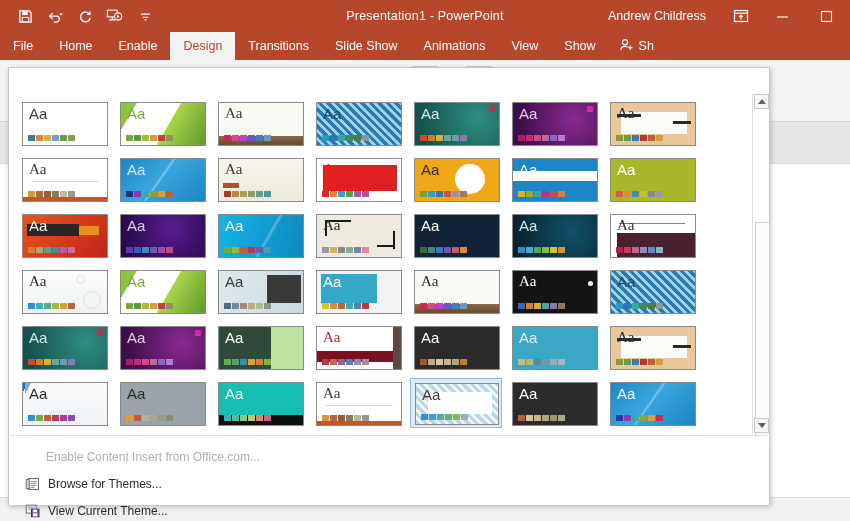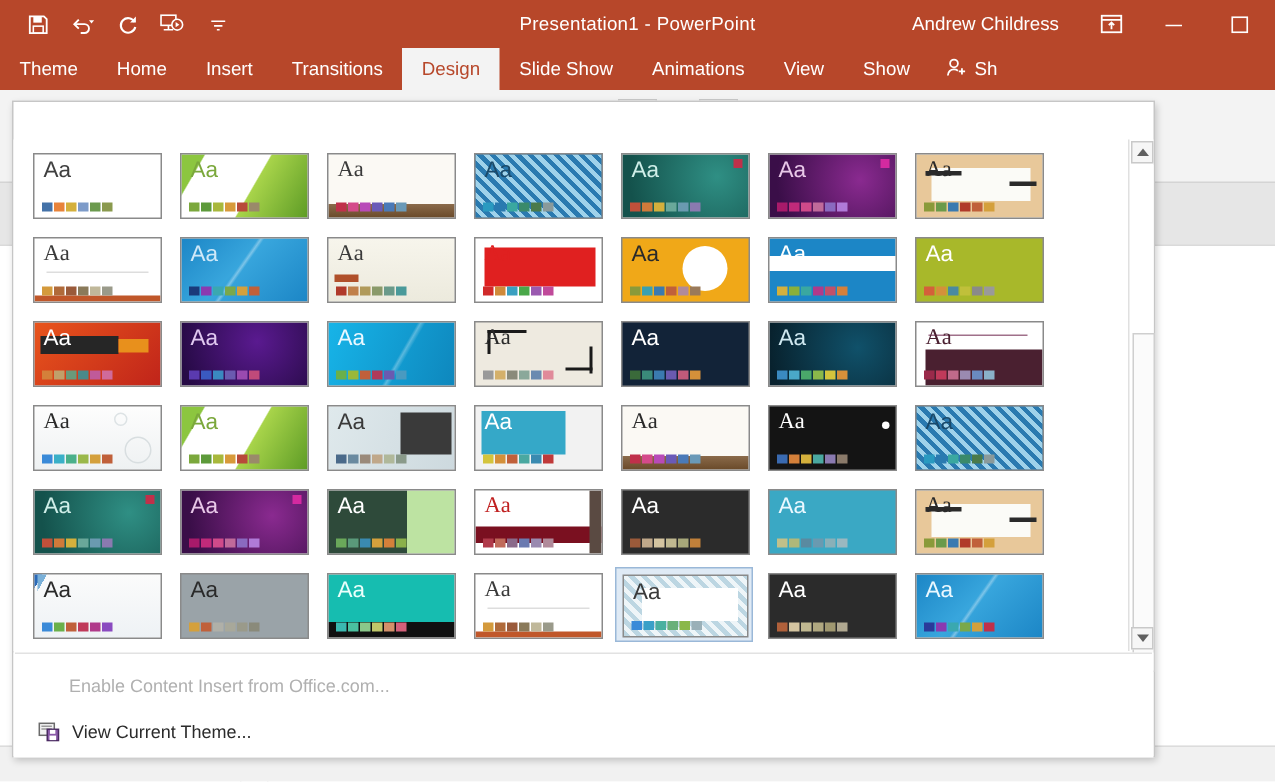--- a/index.html
+++ b/index.html
@@ -211,25 +211,25 @@
       </div>
       <div class="win-btn">
         <svg width="13" height="13" viewBox="0 0 13 13">
             <rect x="1.5" y="1.5" width="10" height="10" fill="none" stroke="#fff" stroke-width="1.1"></rect>
           </svg>
       </div>
     </div>
   </div>
 
   <div class="tabbar">
-    <div class="tab">Theme</div>
+    <div class="tab">File</div>
     <div class="tab">Home</div>
-    <div class="tab">Insert</div>
+    <div class="tab">Enable</div>
+    <div class="tab active">Design</div>
     <div class="tab">Transitions</div>
-    <div class="tab active">Design</div>
     <div class="tab">Slide Show</div>
     <div class="tab">Animations</div>
     <div class="tab">View</div>
     <div class="tab">Show</div>
     <div class="share">
       <span>
         <svg width="15" height="14" viewBox="0 0 15 14">
             <circle cx="6" cy="4.3" r="2.6" fill="none" stroke="#fff" stroke-width="1.2"></circle>
             <path d="M1.9 12.3c0-2.6 1.9-4 4.1-4 1 0 1.9.3 2.6.8" fill="none" stroke="#fff" stroke-width="1.2"></path>
             <path d="M11.3 7.5v4.2M9.2 9.6h4.2" stroke="#fff" stroke-width="1.2"></path>
@@ -861,20 +861,30 @@
       </div>
     </div>
 
     <div class="gal-footer">
       <div class="gal-sep"></div>
       <div style="height:9px"></div>
       <div class="menuitem disabled">
         <span>Enable Content Insert from Office.com...</span>
       </div>
       <div style="height:4px"></div>
+      <div class="menuitem">
+        <span class="mi-icon">
+          <svg width="16" height="15" viewBox="0 0 16 15">
+              <rect x="3.5" y="2.5" width="10" height="11" fill="#fff" stroke="#6b6b6b" stroke-width="1"></rect>
+              <rect x="1.2" y="3.6" width="3" height="9" fill="#d9d9d9" stroke="#6b6b6b" stroke-width="1"></rect>
+              <path d="M5.6 5.4h6M5.6 7.4h6M5.6 9.4h6M5.6 11.3h4" stroke="#8a8a8a" stroke-width="1"></path>
+            </svg>
+        </span>
+        <span>Browse for Themes...</span>
+      </div>
       <div style="height:4px"></div>
       <div class="menuitem">
         <span class="mi-icon">
           <svg width="16" height="15" viewBox="0 0 16 15">
               <rect x="1.2" y="2.2" width="10" height="8" fill="#f2f2f2" stroke="#6b6b6b" stroke-width="1"></rect>
               <path d="M2.6 4.2h7M2.6 6h7" stroke="#9a9a9a" stroke-width="1"></path>
               <rect x="6.5" y="6.2" width="7.5" height="7.5" fill="#8a5aa8" stroke="#4a2a62" stroke-width="1"></rect>
               <rect x="8.3" y="6.6" width="3.6" height="2.6" fill="#fff"></rect>
               <rect x="8" y="10.4" width="4.4" height="3" fill="#fff"></rect>
             </svg>

